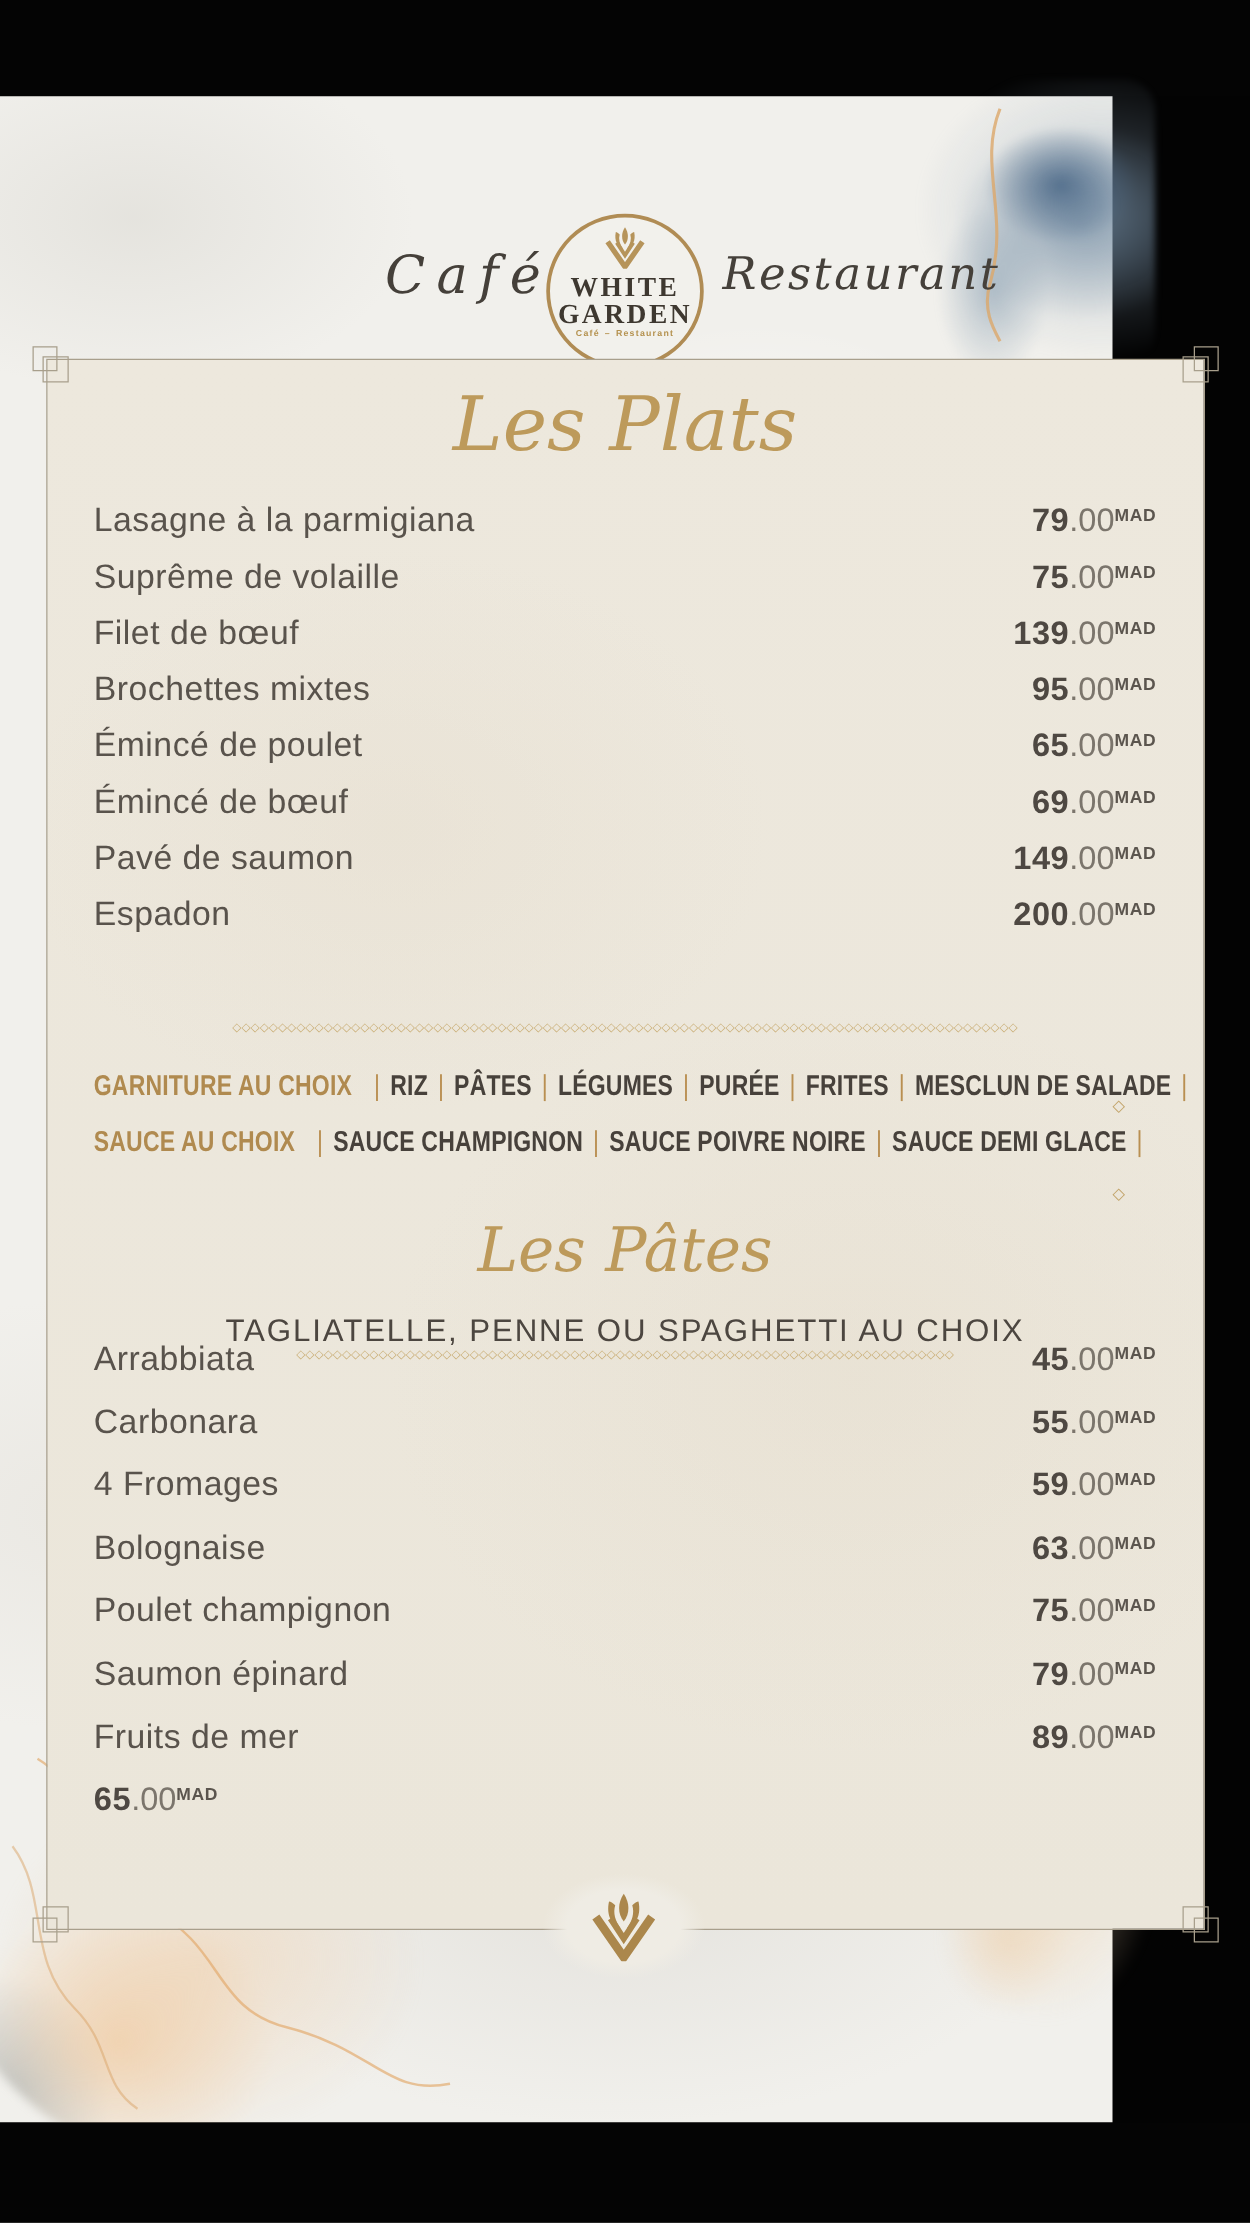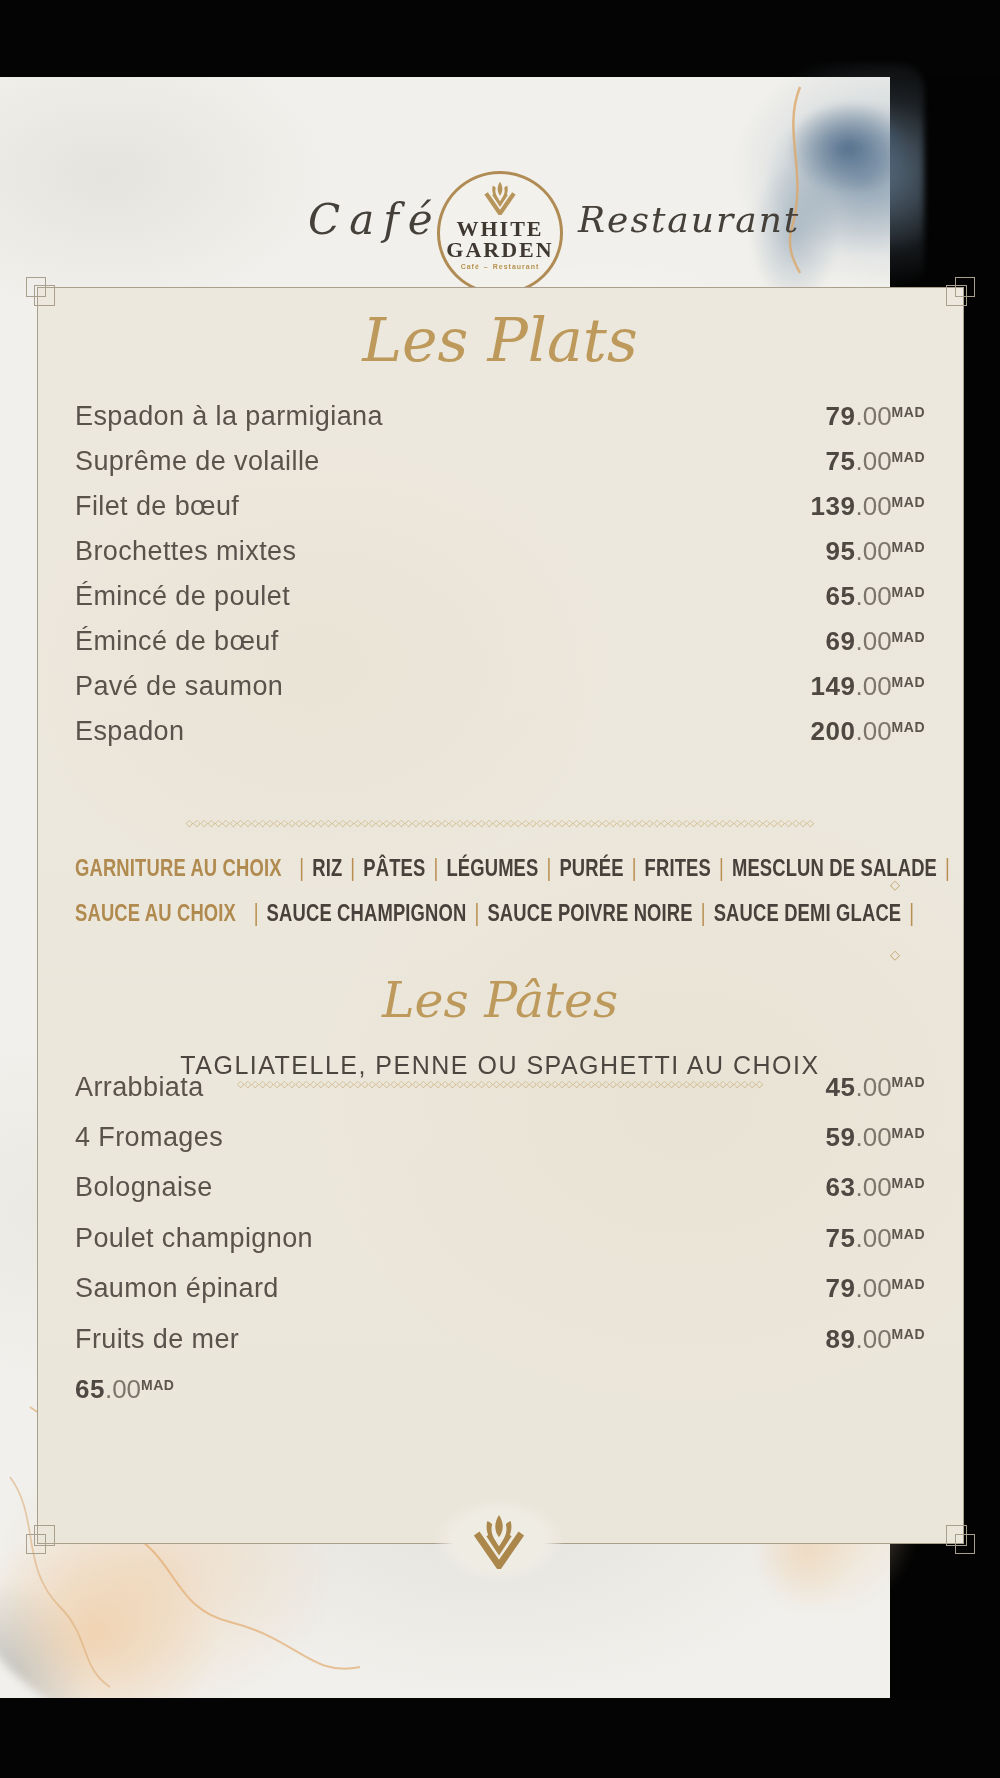--- a/index.html
+++ b/index.html
@@ -159,21 +159,21 @@
         </span>
       <span class="corner br">
           <i class="sqa"></i>
           <i class="sqb"></i>
         </span>
     </div>
 
     <h1 class="section-title plats">Les Plats</h1>
     <div class="list plats-list">
         <div class="row">
-          <span class="item-name">Espadon à la parmigiana</span>
+          <span class="item-name">Lasagne à la parmigiana</span>
           <span class="item-price"><b>79</b><i>.00</i><sup>MAD</sup></span>
         </div>
         <div class="row">
           <span class="item-name">Suprême de volaille</span>
           <span class="item-price"><b>75</b><i>.00</i><sup>MAD</sup></span>
         </div>
         <div class="row">
           <span class="item-name">Filet de bœuf</span>
           <span class="item-price"><b>139</b><i>.00</i><sup>MAD</sup></span>
         </div>
@@ -205,20 +205,24 @@
     <span class="mini-diamond md1">◇</span>
     <span class="mini-diamond md2">◇</span>
 
     <h1 class="section-title pates">Les Pâtes</h1>
     <div class="subtitle">TAGLIATELLE, PENNE OU SPAGHETTI AU CHOIX</div>
     <div class="diamond-divider d2">◇◇◇◇◇◇◇◇◇◇◇◇◇◇◇◇◇◇◇◇◇◇◇◇◇◇◇◇◇◇◇◇◇◇◇◇◇◇◇◇◇◇◇◇◇◇◇◇◇◇◇◇◇◇◇◇◇◇◇◇◇◇◇◇◇◇◇◇◇◇◇◇</div>
     <div class="list pates-list">
         <div class="row">
           <span class="item-name">Arrabbiata</span>
           <span class="item-price"><b>45</b><i>.00</i><sup>MAD</sup></span>
+        </div>
+        <div class="row">
+          <span class="item-name">Carbonara</span>
+          <span class="item-price"><b>55</b><i>.00</i><sup>MAD</sup></span>
         </div>
         <div class="row">
           <span class="item-name">4 Fromages</span>
           <span class="item-price"><b>59</b><i>.00</i><sup>MAD</sup></span>
         </div>
         <div class="row">
           <span class="item-name">Bolognaise</span>
           <span class="item-price"><b>63</b><i>.00</i><sup>MAD</sup></span>
         </div>
         <div class="row">

